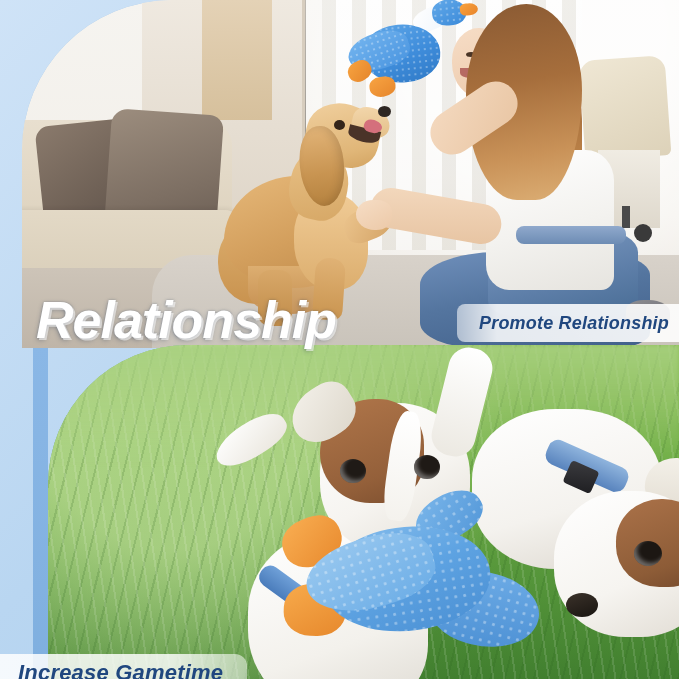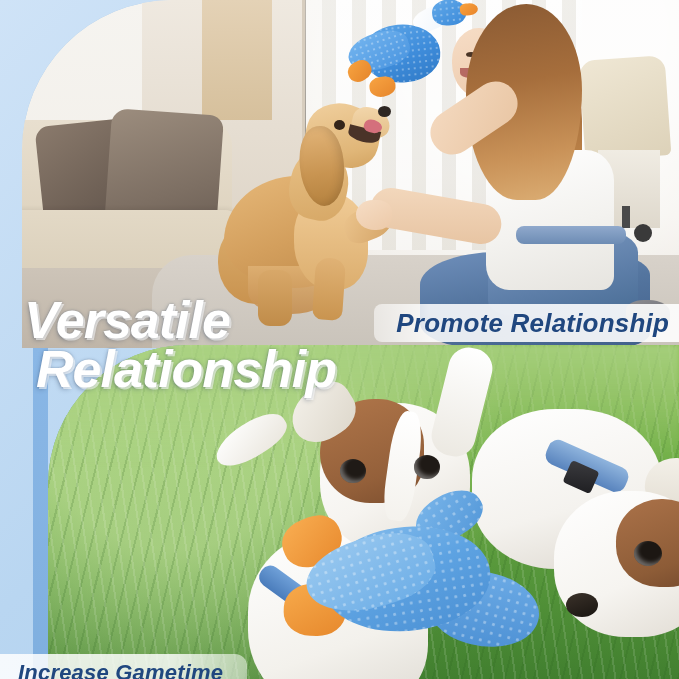--- a/index.html
+++ b/index.html
@@ -292,21 +292,21 @@
   .badge{
     position:absolute;
     display:flex;align-items:center;
     color:#20477f;
     font-style:italic;font-weight:bold;
     letter-spacing:.2px;
     white-space:nowrap;
   }
   .badge-top{
     right:0;top:304px;height:38px;padding:0 10px 0 22px;
-    font-size:26px;
+    font-size:18px;
     background:linear-gradient(90deg,rgba(255,255,255,.55) 0%,rgba(255,255,255,.86) 18%,rgba(255,255,255,.9) 100%);
     border-radius:8px 0 0 8px;
   }
   .badge-bottom{
     left:0;top:654px;height:38px;padding:0 24px 0 18px;
     font-size:22px;
     background:linear-gradient(90deg,rgba(255,255,255,.86) 0%,rgba(255,255,255,.82) 70%,rgba(255,255,255,.5) 100%);
     border-radius:0 12px 0 0;
   }
 
@@ -454,17 +454,16 @@
 
   <div class="badge badge-top">
     <span>Promote Relationship</span>
   </div>
 
   <div class="badge badge-bottom">
     <span>Increase Gametime</span>
   </div>
 
   <div class="headline">
-    <span class="hl-1">Versatile</span>
     <span class="hl-2">Relationship</span>
   </div>
 
 </div>
 
 </body></html>

